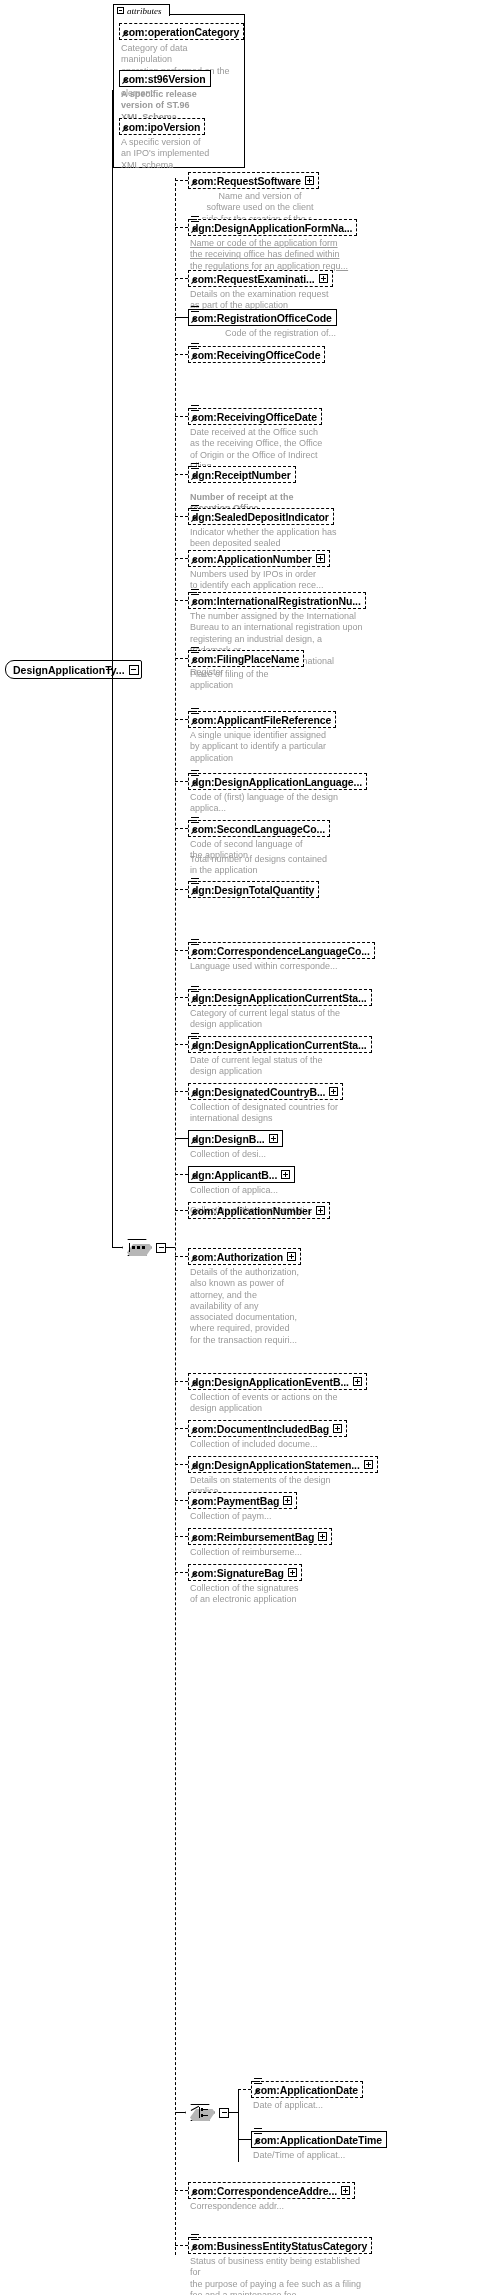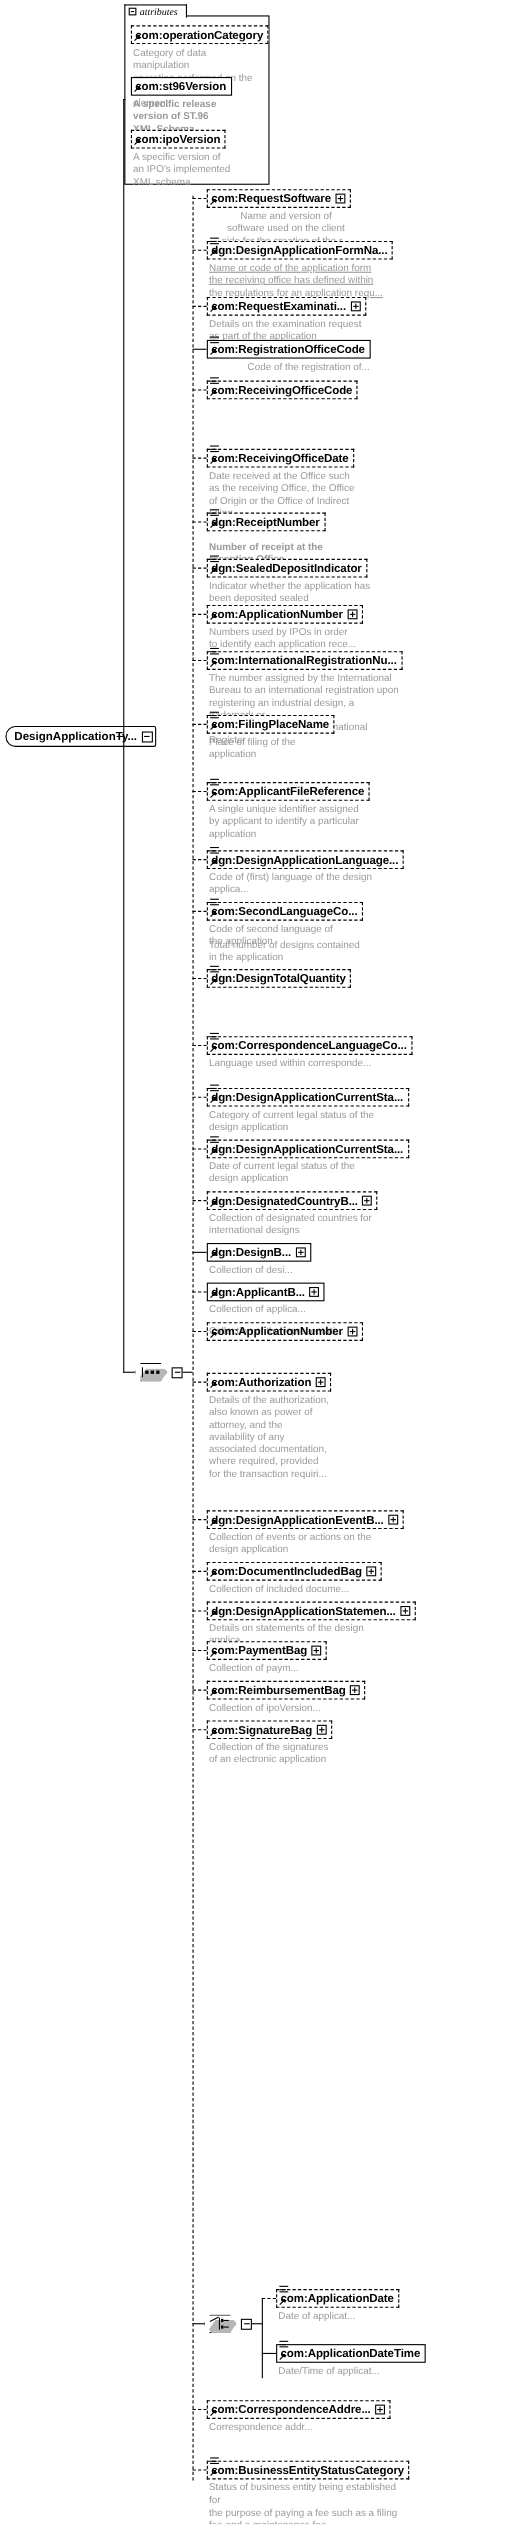--- a/index.html
+++ b/index.html
@@ -617,21 +617,21 @@
     <span class="plus"></span>
   </div>
   <div class="doc" style="left:190px; top:1511px; width:140px;">Collection of paym...</div>
 
   <div class="dl h" style="left:175px; top:1536px; width:13px;"></div>
   <div class="node opt" style="left:188px; top:1528px;">
     <span class="arw">↗</span>
     <span class="lbl">com:ReimbursementBag</span>
     <span class="plus"></span>
   </div>
-  <div class="doc" style="left:190px; top:1547px; width:150px;">Collection of ipoVersion...</div>
+  <div class="doc" style="left:190px; top:1547px; width:150px;">Collection of reimburseme...</div>
 
   <div class="dl h" style="left:175px; top:1572px; width:13px;"></div>
   <div class="node opt" style="left:188px; top:1564px;">
     <span class="arw">↗</span>
     <span class="lbl">com:SignatureBag</span>
     <span class="plus"></span>
   </div>
   <div class="doc" style="left:190px; top:1583px; width:150px;">Collection of the signatures
 of an electronic application</div>
 

